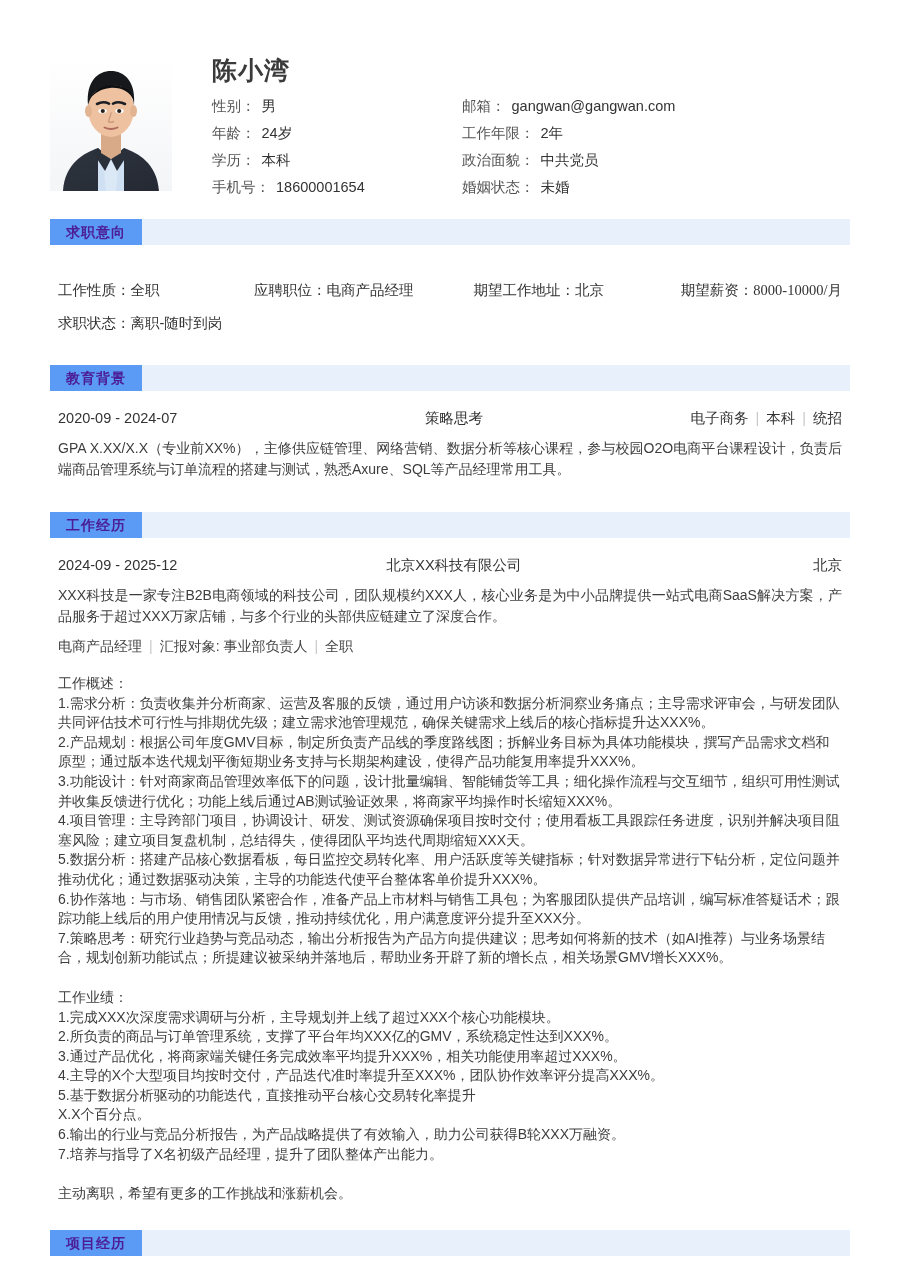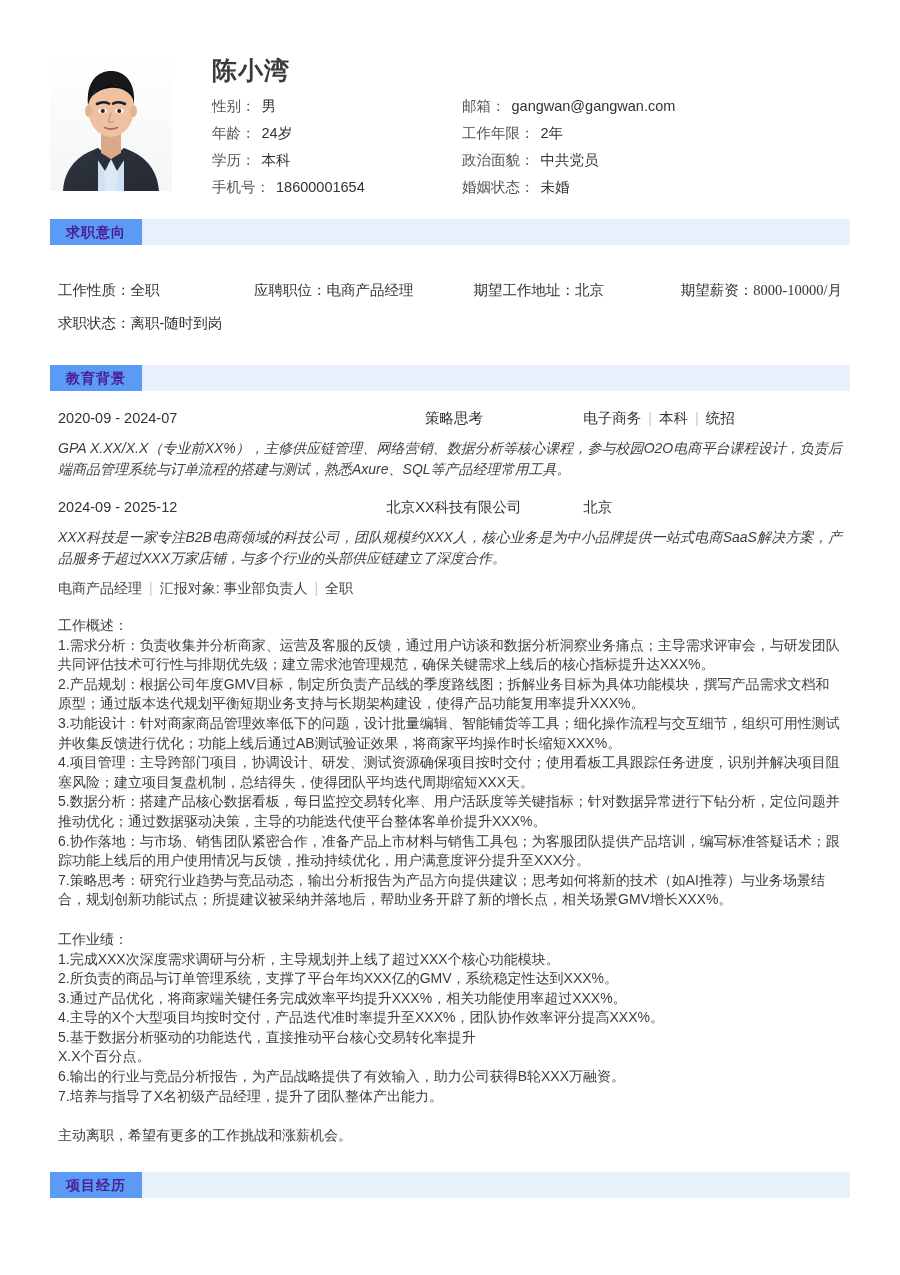--- a/index.html
+++ b/index.html
@@ -97,33 +97,32 @@
   .block { padding: 0 8px; }
   .entry-head {
     display: flex;
     align-items: baseline;
     font-size: 14.5px;
     color: #333;
     margin-top: 18px;
   }
   .eh-left  { width: 34%; text-align: left; }
   .eh-mid   { width: 33%; text-align: center; }
-  .eh-right { width: 33%; text-align: left; }
+  .eh-right { width: 33%; text-align: right; }
   .eh-right .sep, .meta .sep {
     color: #c8c8c8;
     padding: 0 7px;
     font-weight: normal;
   }
   .para {
     font-size: 14px;
     line-height: 21px;
     color: #3d3d3d;
     margin-top: 10px;
     text-align: justify;
-    font-style: italic;
   }
   .meta {
     font-size: 14px;
     color: #444;
     margin-top: 9px;
     line-height: 20px;
   }
   .body-text {
     font-size: 14px;
     line-height: 19.6px;
@@ -227,20 +226,23 @@
       <div class="entry-head">
         <div class="eh-left">2020-09 - 2024-07</div>
         <div class="eh-mid">策略思考</div>
         <div class="eh-right">
           <span>电子商务</span><span class="sep">|</span><span>本科</span><span class="sep">|</span><span>统招</span>
         </div>
       </div>
       <div class="para">GPA X.XX/X.X（专业前XX%），主修供应链管理、网络营销、数据分析等核心课程，参与校园O2O电商平台课程设计，负责后端商品管理系统与订单流程的搭建与测试，熟悉Axure、SQL等产品经理常用工具。</div>
     </div>
 
+    <div class="section-band" style="margin-top:32px;">
+      <div class="section-tab">工作经历</div>
+    </div>
     <div class="block">
       <div class="entry-head">
         <div class="eh-left">2024-09 - 2025-12</div>
         <div class="eh-mid">北京XX科技有限公司</div>
         <div class="eh-right">北京</div>
       </div>
       <div class="para">XXX科技是一家专注B2B电商领域的科技公司，团队规模约XXX人，核心业务是为中小品牌提供一站式电商SaaS解决方案，产品服务于超过XXX万家店铺，与多个行业的头部供应链建立了深度合作。</div>
       <div class="meta">
         <span>电商产品经理</span><span class="sep">|</span><span>汇报对象: 事业部负责人</span><span class="sep">|</span><span>全职</span>
       </div>

